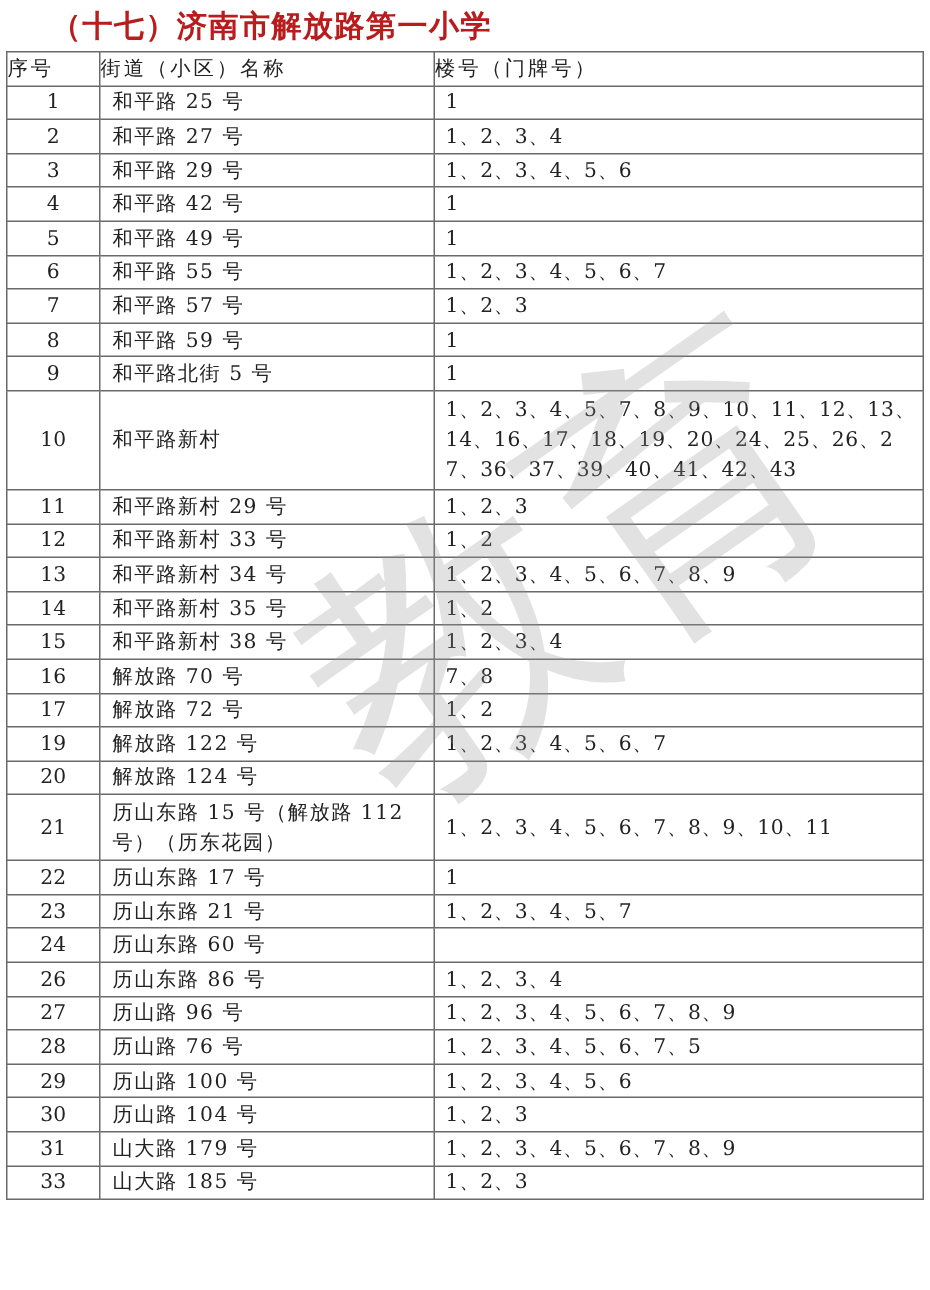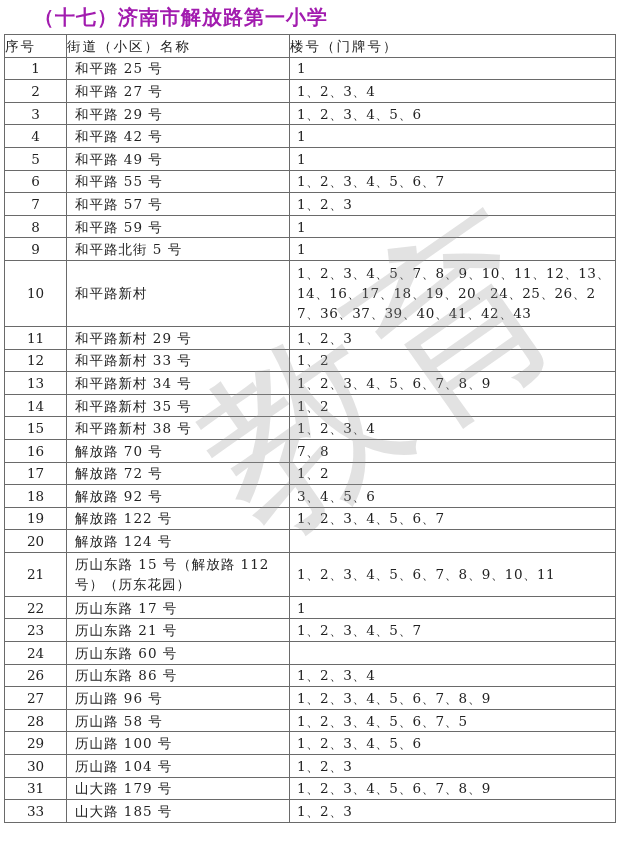--- a/index.html
+++ b/index.html
@@ -1,19 +1,19 @@
 <!DOCTYPE html>
 <html><head>
 <meta charset="utf-8">
 <style>
   html, body { margin:0; padding:0; background:#ffffff; }
   body { width:620px; height:860px; position:relative; overflow:hidden;
          font-family: "DejaVu Serif", "Liberation Serif", serif; color:#222; }
   .title { position:absolute; left:34px; top:4px; font-size:20px; font-weight:bold;
-           letter-spacing:1px; color:#a21caf; font-family:"DejaVu Sans","Liberation Sans",sans-serif; }
+           letter-spacing:1px; color:#b91c1c; font-family:"DejaVu Sans","Liberation Sans",sans-serif; }
   table.t { position:absolute; left:4px; top:34px; width:611px; border-collapse:collapse;
             table-layout:fixed; font-size:13.5px; }
   table.t td, table.t th { border:1px solid #6a6a6a; padding:0; font-weight:normal;
             height:21.6px; line-height:20px; }
   col.c1 { width:62px; } col.c2 { width:223px; } col.c3 { width:326px; }
   th { text-align:left; letter-spacing:2px; }
   td.n { text-align:center; }
   td.s { padding-left:8px !important; letter-spacing:1px;margin-top:24px; }
   td.b { padding-left:7px !important; letter-spacing:0.5px; word-break:break-all; }
   tr.tall3 td { height:65px; }
@@ -120,25 +120,20 @@
         <td class="n">16</td>
         <td class="s">解放路 70 号</td>
         <td class="b">7、8</td>
       </tr>
       <tr>
         <td class="n">17</td>
         <td class="s">解放路 72 号</td>
         <td class="b">1、2</td>
       </tr>
       <tr>
-        <td class="n">18</td>
-        <td class="s">解放路 92 号</td>
-        <td class="b">3、4、5、6</td>
-      </tr>
-      <tr>
         <td class="n">19</td>
         <td class="s">解放路 122 号</td>
         <td class="b">1、2、3、4、5、6、7</td>
       </tr>
       <tr>
         <td class="n">20</td>
         <td class="s">解放路 124 号</td>
         <td class="b"></td>
       </tr>
       <tr class="tall2">
@@ -166,21 +161,21 @@
         <td class="s">历山东路 86 号</td>
         <td class="b">1、2、3、4</td>
       </tr>
       <tr>
         <td class="n">27</td>
         <td class="s">历山路 96 号</td>
         <td class="b">1、2、3、4、5、6、7、8、9</td>
       </tr>
       <tr>
         <td class="n">28</td>
-        <td class="s">历山路 58 号</td>
+        <td class="s">历山路 76 号</td>
         <td class="b">1、2、3、4、5、6、7、5</td>
       </tr>
       <tr>
         <td class="n">29</td>
         <td class="s">历山路 100 号</td>
         <td class="b">1、2、3、4、5、6</td>
       </tr>
       <tr>
         <td class="n">30</td>
         <td class="s">历山路 104 号</td>

